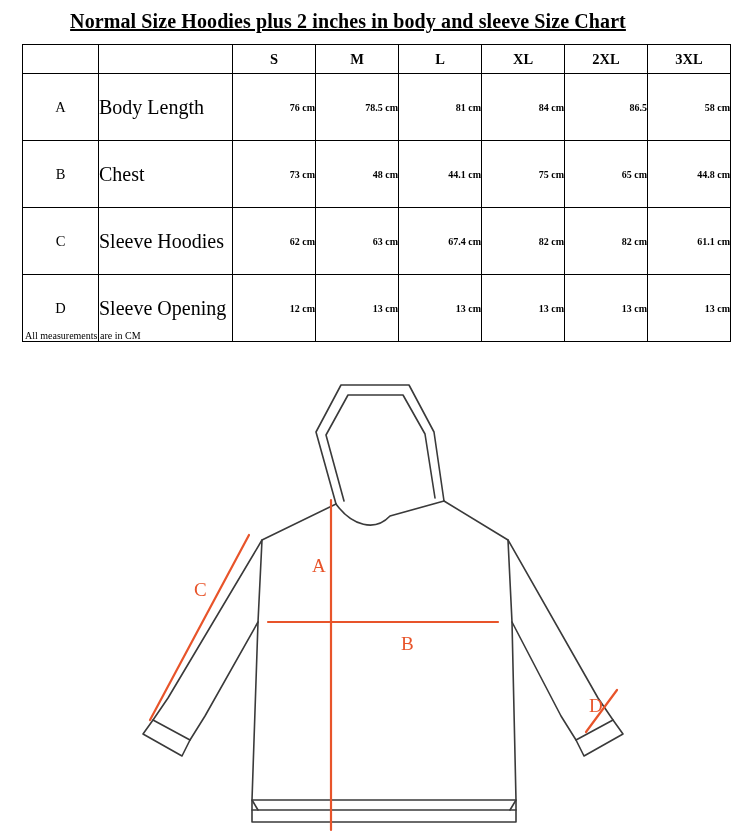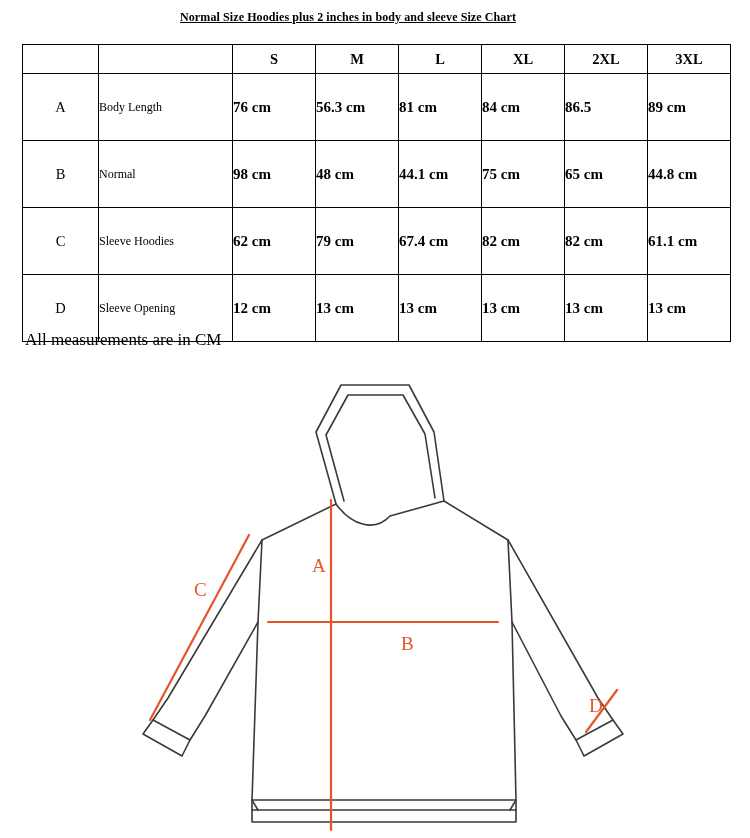--- a/index.html
+++ b/index.html
@@ -22,21 +22,21 @@
     height: 838px;
   }
 
   
   .title {
     position: absolute;
     left: 0;
     top: 10px;
     width: 696px;
     text-align: center;
-    font-size: 12px;
+    font-size: 20px;
     font-weight: bold;
     text-decoration: underline;
     letter-spacing: 0.1px;
   }
 
   
   .size-table {
     position: absolute;
     left: 22px;
     top: 44px;
@@ -63,35 +63,35 @@
     height: 66px;
   }
   .cell-letter {
     text-align: center;
     font-size: 14.5px;
     font-weight: normal;
   }
   .cell-name {
     text-align: left;
     padding-left: 10px;
-    font-size: 12px;
+    font-size: 20px;
     font-weight: normal;
   }
   .cell-value {
-    text-align: left;
-    font-size: 15px;
+    text-align: right;
+    font-size: 10px;
     font-weight: bold;
   }
 
   
   .note {
     position: absolute;
     left: 25px;
     top: 330px;
-    font-size: 17px;
+    font-size: 10px;
   }
 
   
   .illustration {
     position: absolute;
     left: 0;
     top: 360px;
     width: 750px;
     height: 478px;
   }
@@ -132,41 +132,41 @@
         <th>XL</th>
         <th>2XL</th>
         <th>3XL</th>
       </tr>
     </thead>
     <tbody>
       <tr>
         <td class="cell-letter">A</td>
         <td class="cell-name">Body Length</td>
         <td class="cell-value">76 cm</td>
-        <td class="cell-value">56.3 cm</td>
+        <td class="cell-value">78.5 cm</td>
         <td class="cell-value">81 cm</td>
         <td class="cell-value">84 cm</td>
         <td class="cell-value">86.5</td>
-        <td class="cell-value">89 cm</td>
+        <td class="cell-value">58 cm</td>
       </tr>
       <tr>
         <td class="cell-letter">B</td>
-        <td class="cell-name">Normal</td>
-        <td class="cell-value">98 cm</td>
+        <td class="cell-name">Chest</td>
+        <td class="cell-value">73 cm</td>
         <td class="cell-value">48 cm</td>
         <td class="cell-value">44.1 cm</td>
         <td class="cell-value">75 cm</td>
         <td class="cell-value">65 cm</td>
         <td class="cell-value">44.8 cm</td>
       </tr>
       <tr>
         <td class="cell-letter">C</td>
         <td class="cell-name">Sleeve Hoodies</td>
         <td class="cell-value">62 cm</td>
-        <td class="cell-value">79 cm</td>
+        <td class="cell-value">63 cm</td>
         <td class="cell-value">67.4 cm</td>
         <td class="cell-value">82 cm</td>
         <td class="cell-value">82 cm</td>
         <td class="cell-value">61.1 cm</td>
       </tr>
       <tr>
         <td class="cell-letter">D</td>
         <td class="cell-name">Sleeve Opening</td>
         <td class="cell-value">12 cm</td>
         <td class="cell-value">13 cm</td>

